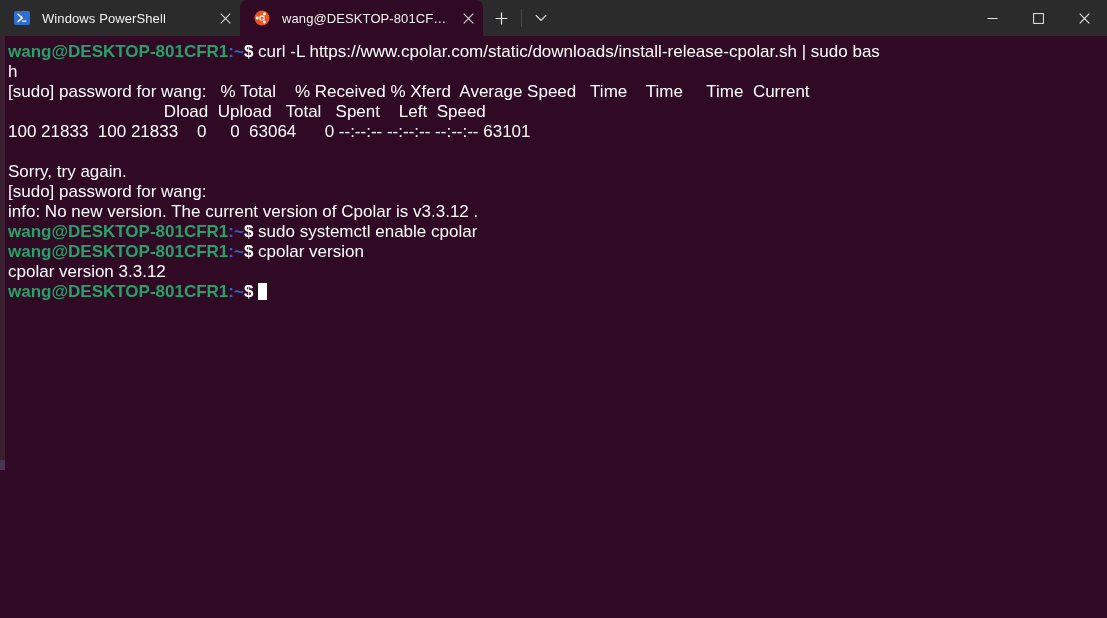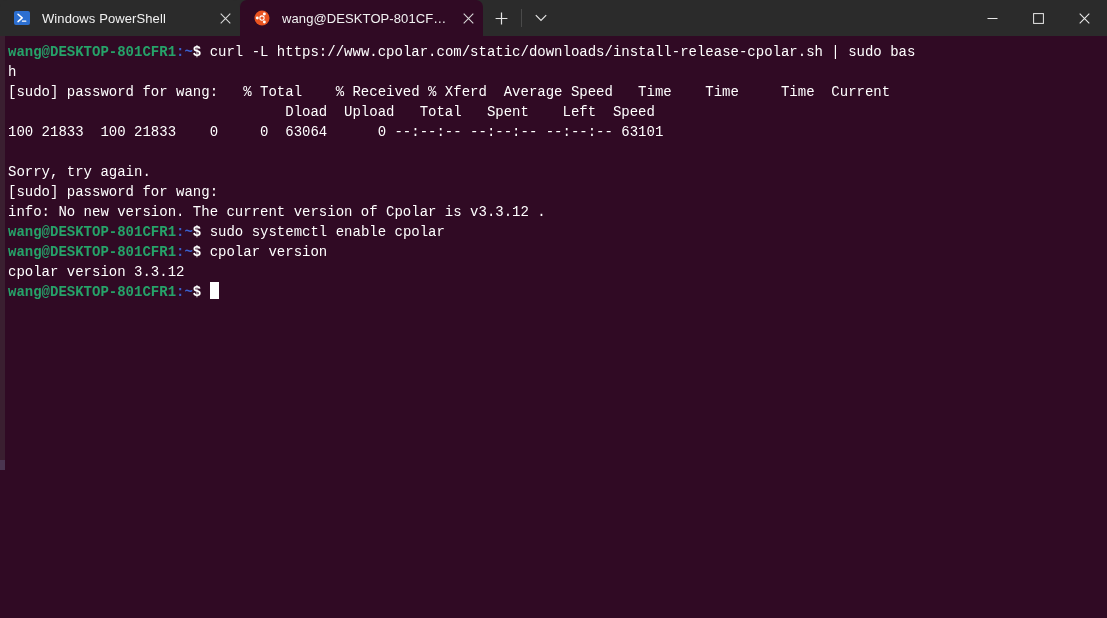--- a/index.html
+++ b/index.html
@@ -154,22 +154,22 @@
     top: 424px;
     height: 10px;
     background: #4a3550;
   }
 
   .term-text {
     position: absolute;
     left: 8px;
     top: 6px;
     right: 0;
-    font-family: Liberation Mono, monospace;
-    font-size: 14px;
+    font-family: Liberation Sans, sans-serif;
+    font-size: 17px;
     line-height: 20px;
     color: #ffffff;
     white-space: pre;
     letter-spacing: 0px;
   }
 
   .line { height: 20px; white-space: pre; }
 
   .c-green { color: #26a269; font-weight: bold; }
   .c-blue  { color: #3a5fcd; font-weight: bold; }

